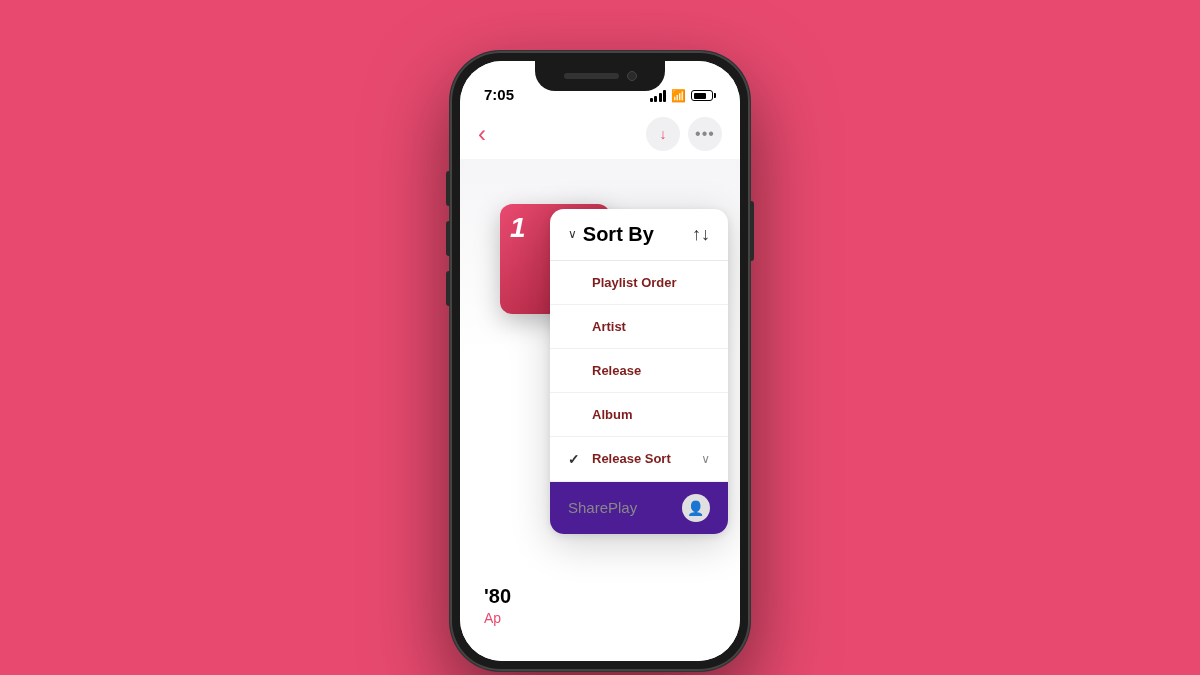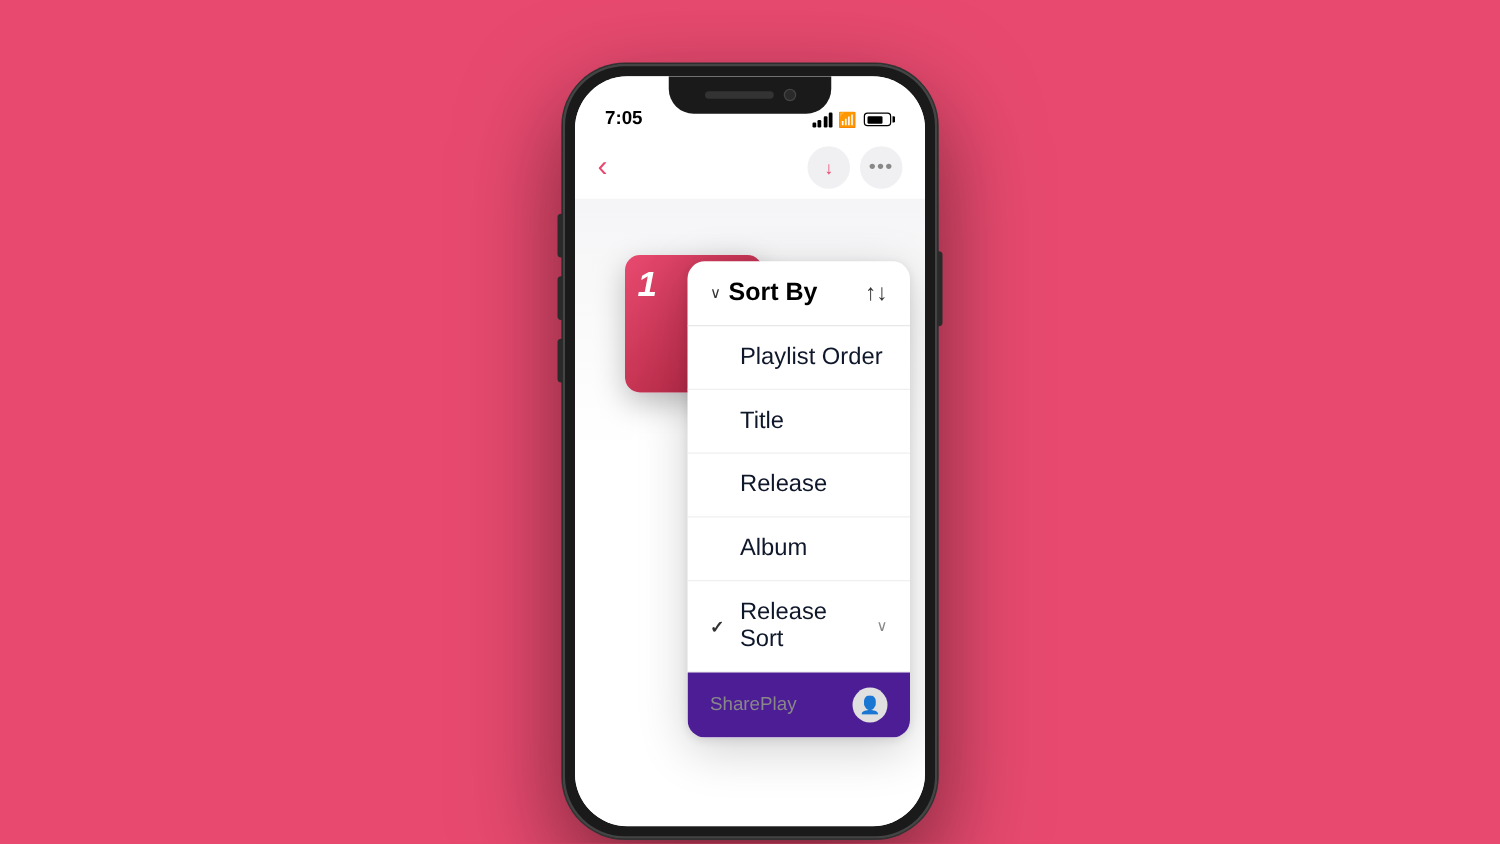--- a/index.html
+++ b/index.html
@@ -363,23 +363,23 @@
     }
 
     .sort-checkmark {
       font-size: 14px;
       color: #333;
       font-weight: 600;
       width: 16px;
     }
 
     .sort-item-label {
-      font-size: 19px;
-      color: #0f172a;
-      font-weight: 400;
+      font-size: 13px;
+      color: #7f1d1d;
+      font-weight: 700;
     }
 
     .sort-item-chevron {
       font-size: 12px;
       color: #888;
     }
 
     
     .shareplay-row {
       display: flex;
@@ -455,20 +455,24 @@
           </div>
         </div>
 
         <div class="album-area">
           <div class="album-art">
             <span class="album-art-number">1</span>
             <span class="album-art-decoration">🎄</span>
           </div>
         </div>
 
+        <div class="bottom-text">
+          <div class="album-title">'80</div>
+          <div class="album-subtitle">Ap</div>
+        </div>
 
         <div class="sort-dropdown">
 
           <div class="sort-header">
             <div class="sort-header-left">
               <span class="sort-chevron-down">∨</span>
               <span class="sort-title">Sort By</span>
             </div>
             <span class="sort-order-icon">↑↓</span>
           </div>
@@ -476,21 +480,21 @@
           <div class="sort-item">
             <div class="sort-item-left">
               <span class="sort-checkmark"></span>
               <span class="sort-item-label">Playlist Order</span>
             </div>
           </div>
 
           <div class="sort-item">
             <div class="sort-item-left">
               <span class="sort-checkmark"></span>
-              <span class="sort-item-label">Title</span>
+              <span class="sort-item-label">Artist</span>
             </div>
           </div>
 
           <div class="sort-item">
             <div class="sort-item-left">
               <span class="sort-checkmark"></span>
               <span class="sort-item-label">Release</span>
             </div>
           </div>
 

